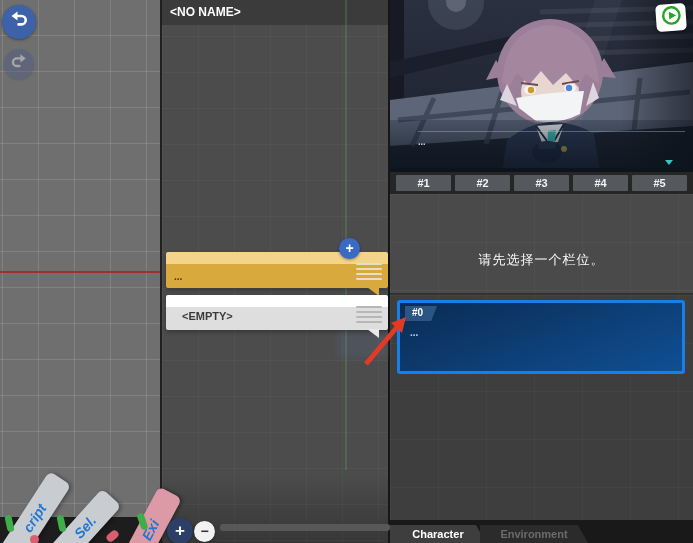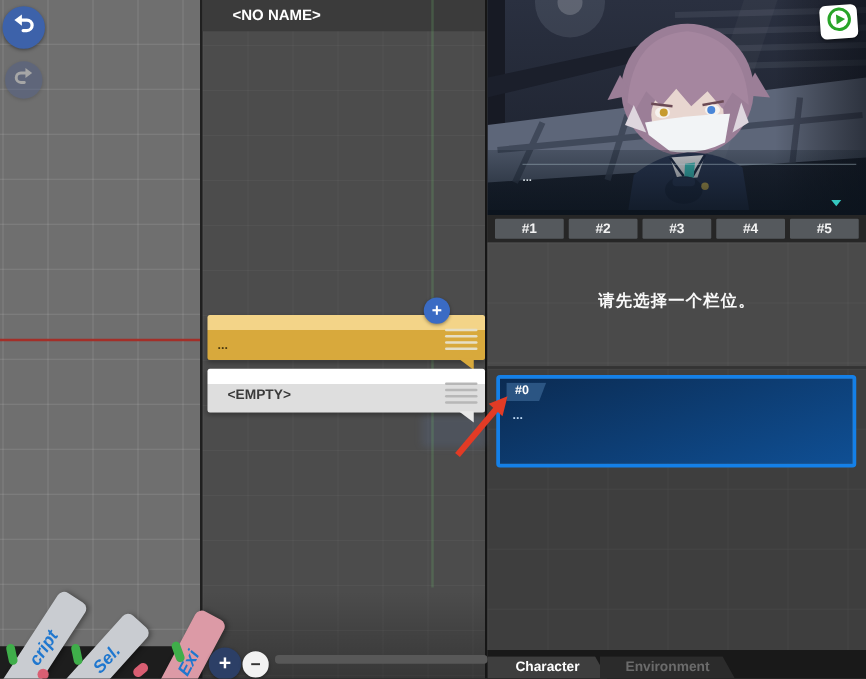--- a/index.html
+++ b/index.html
@@ -27,21 +27,21 @@
 
   
   #block-panel{position:absolute;left:160px;top:0;width:230px;height:543px;background:#4c4c4c;
     border-left:2px solid #202020;border-right:2px solid #161616;
     background-image:linear-gradient(rgba(255,255,255,.03) 1px,transparent 1px),
                      linear-gradient(90deg,rgba(255,255,255,.03) 1px,transparent 1px);
     background-size:36px 36px;}
   #block-panel::after{content:"";position:absolute;left:0;right:0;bottom:0;height:70px;
     background:linear-gradient(rgba(0,0,0,0),rgba(0,0,0,.28));pointer-events:none;}
   #panel-header{position:absolute;left:0;top:0;width:100%;height:25px;background:#3b3b3b;
-    color:#fff;font-weight:bold;font-size:12px;line-height:25px;padding-left:24px;}
+    color:#fff;font-weight:bold;font-size:12px;line-height:25px;padding-left:8px;}
   #panel-green-axis{position:absolute;left:183px;top:0;width:2px;height:470px;
     background:rgba(110,190,110,.22);z-index:2;}
   #add-cmd-btn{left:177px;top:238px;width:21px;height:21px;background:#3a6bc4;z-index:6;}
   #add-cmd-btn span{color:#fff;font-size:14px;font-weight:bold;line-height:1;margin-top:-1px;}
   .cmd-card{position:absolute;left:4px;width:222px;border-radius:2px;z-index:5;
     box-shadow:0 2px 4px rgba(0,0,0,.3);}
   #cmd-active{top:252px;height:36px;background:linear-gradient(#f3d488 0 12px,#d8a93c 12px);}
   #cmd-active .cmd-label{position:absolute;left:8px;bottom:6px;color:#4a3a10;font-weight:bold;font-size:10px;}
   #cmd-active .tail{position:absolute;right:9px;bottom:-8px;width:0;height:0;
     border-top:9px solid #d8a93c;border-left:12px solid transparent;}
@@ -75,21 +75,21 @@
     transform:rotate(-4deg);display:flex;align-items:center;justify-content:center;
     box-shadow:0 1px 3px rgba(0,0,0,.5);cursor:pointer;}
   #slot-tabs{position:absolute;left:0;top:172px;width:100%;height:22px;background:#262626;
     display:flex;gap:4px;padding:3px 6px;}
   .slot-tab{flex:1;background:#55595d;color:#f2f2f2;font-size:11px;font-weight:bold;
     display:flex;align-items:center;justify-content:center;border-radius:1px;cursor:pointer;}
   #slot-area{position:absolute;left:0;top:194px;width:100%;height:99px;background:#4a4a4a;
     background-image:linear-gradient(rgba(255,255,255,.03) 1px,transparent 1px),
                      linear-gradient(90deg,rgba(255,255,255,.03) 1px,transparent 1px);
     background-size:48px 48px;display:flex;justify-content:center;}
-  #slot-hint{margin-top:38px;color:#fafafa;font-size:13px;font-weight:bold;letter-spacing:1px;}
+  #slot-hint{margin-top:57px;color:#fafafa;font-size:13px;font-weight:normal;letter-spacing:1px;}
   #timeline-area{position:absolute;left:0;top:293px;width:100%;height:227px;background:#3e3e3e;
     background-image:linear-gradient(rgba(255,255,255,.03) 1px,transparent 1px),
                      linear-gradient(90deg,rgba(255,255,255,.03) 1px,transparent 1px);
     background-size:48px 48px;border-top:2px solid #333;}
   #timeline-item{position:absolute;left:7px;top:5px;width:288px;height:74px;border-radius:3px;
     border:3px solid #1480e8;background:linear-gradient(160deg,#0b2b52,#0f4f94);cursor:pointer;}
   #timeline-tag{position:absolute;left:5px;top:3px;width:32px;height:15px;background:#2b5583;
     clip-path:polygon(0 0,100% 0,82% 100%,0 100%);color:#fff;font-size:10px;font-weight:bold;
     padding:1px 0 0 7px;}
   #timeline-text{position:absolute;left:10px;top:24px;color:#b9d4ef;font-size:10px;font-weight:bold;}

